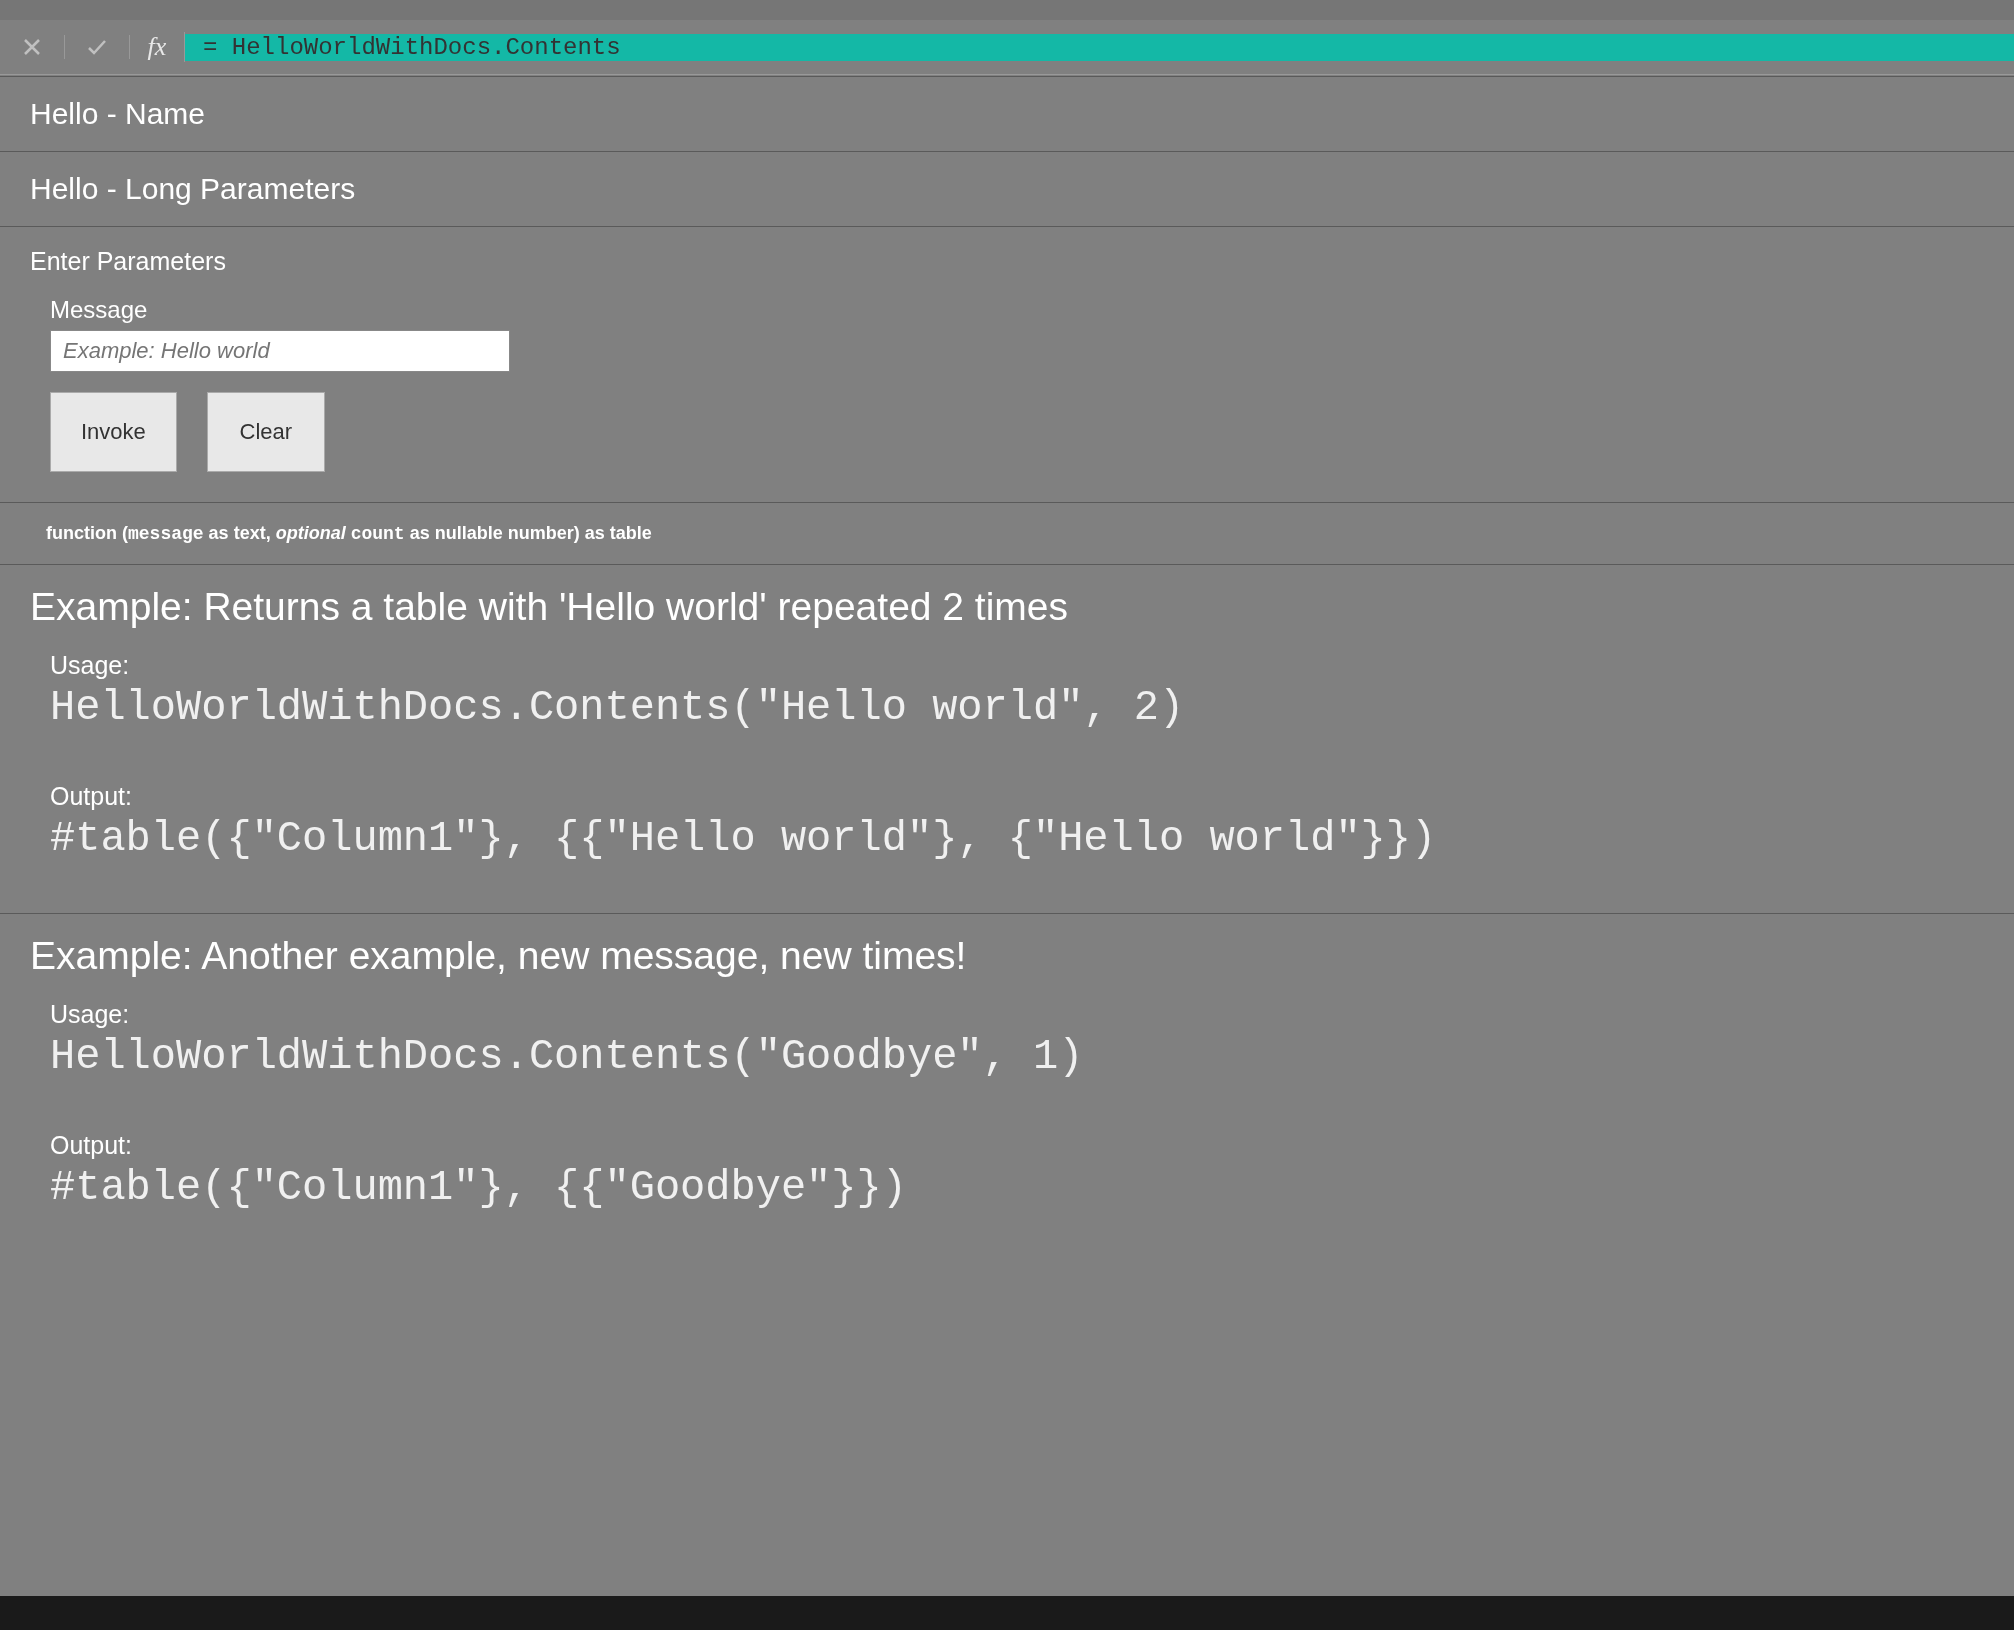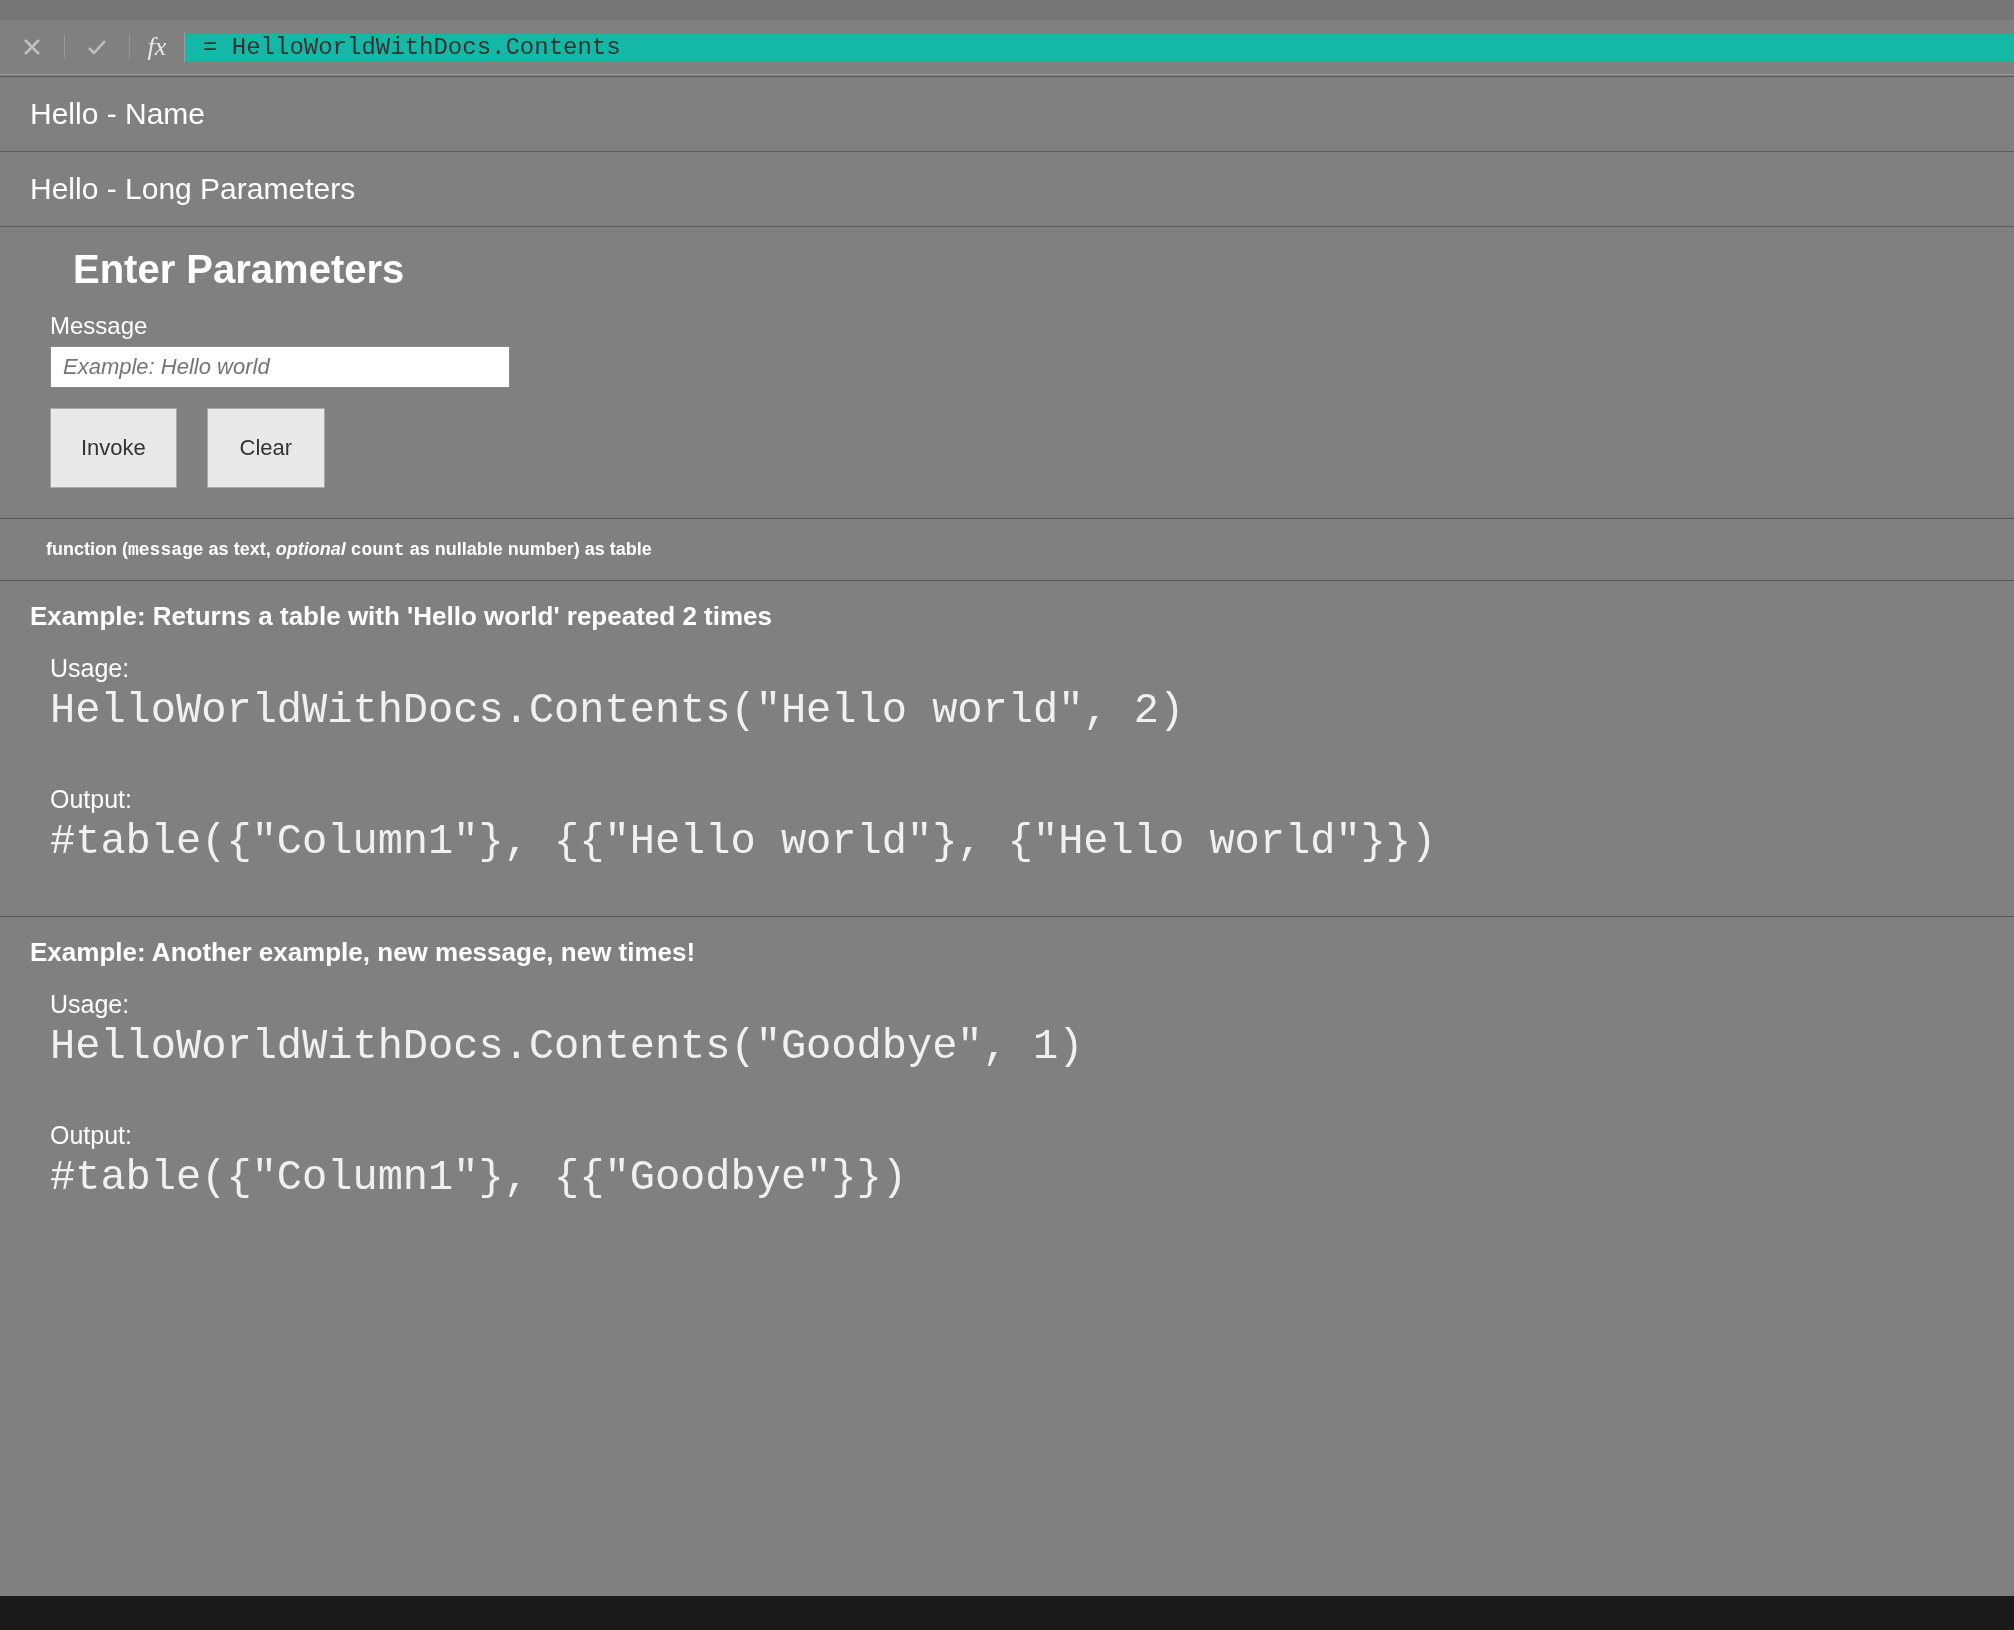--- a/index.html
+++ b/index.html
@@ -77,25 +77,24 @@
       color: #ffffff;
       border-bottom: 1px solid #5a5a5a;
     }
     
     .params-section {
       padding: 20px 30px 30px;
       border-bottom: 1px solid #5a5a5a;
     }
     
     .params-title {
-      font-size: 40px;
-      font-weight: 700;
+      font-size: 25px;
+      font-weight: 400;
       margin-bottom: 20px;
       color: #ffffff;
-      margin-left: 43px;
     }
     
     .param-group {
       margin-left: 20px;
       margin-bottom: 20px;
     }
     
     .param-label {
       font-size: 24px;
       color: #ffffff;
@@ -172,22 +171,22 @@
     .example-section {
       padding: 20px 30px 50px;
       border-bottom: 1px solid #5a5a5a;
     }
     
     .example-section:last-of-type {
       border-bottom: none;
     }
     
     .example-title {
-      font-size: 26px;
-      font-weight: 700;
+      font-size: 39px;
+      font-weight: 400;
       color: #ffffff;
       margin-bottom: 22px;
     }
     
     .example-label {
       font-size: 25px;
       color: #ffffff;
       margin-left: 20px;
       margin-bottom: 4px;
     }

